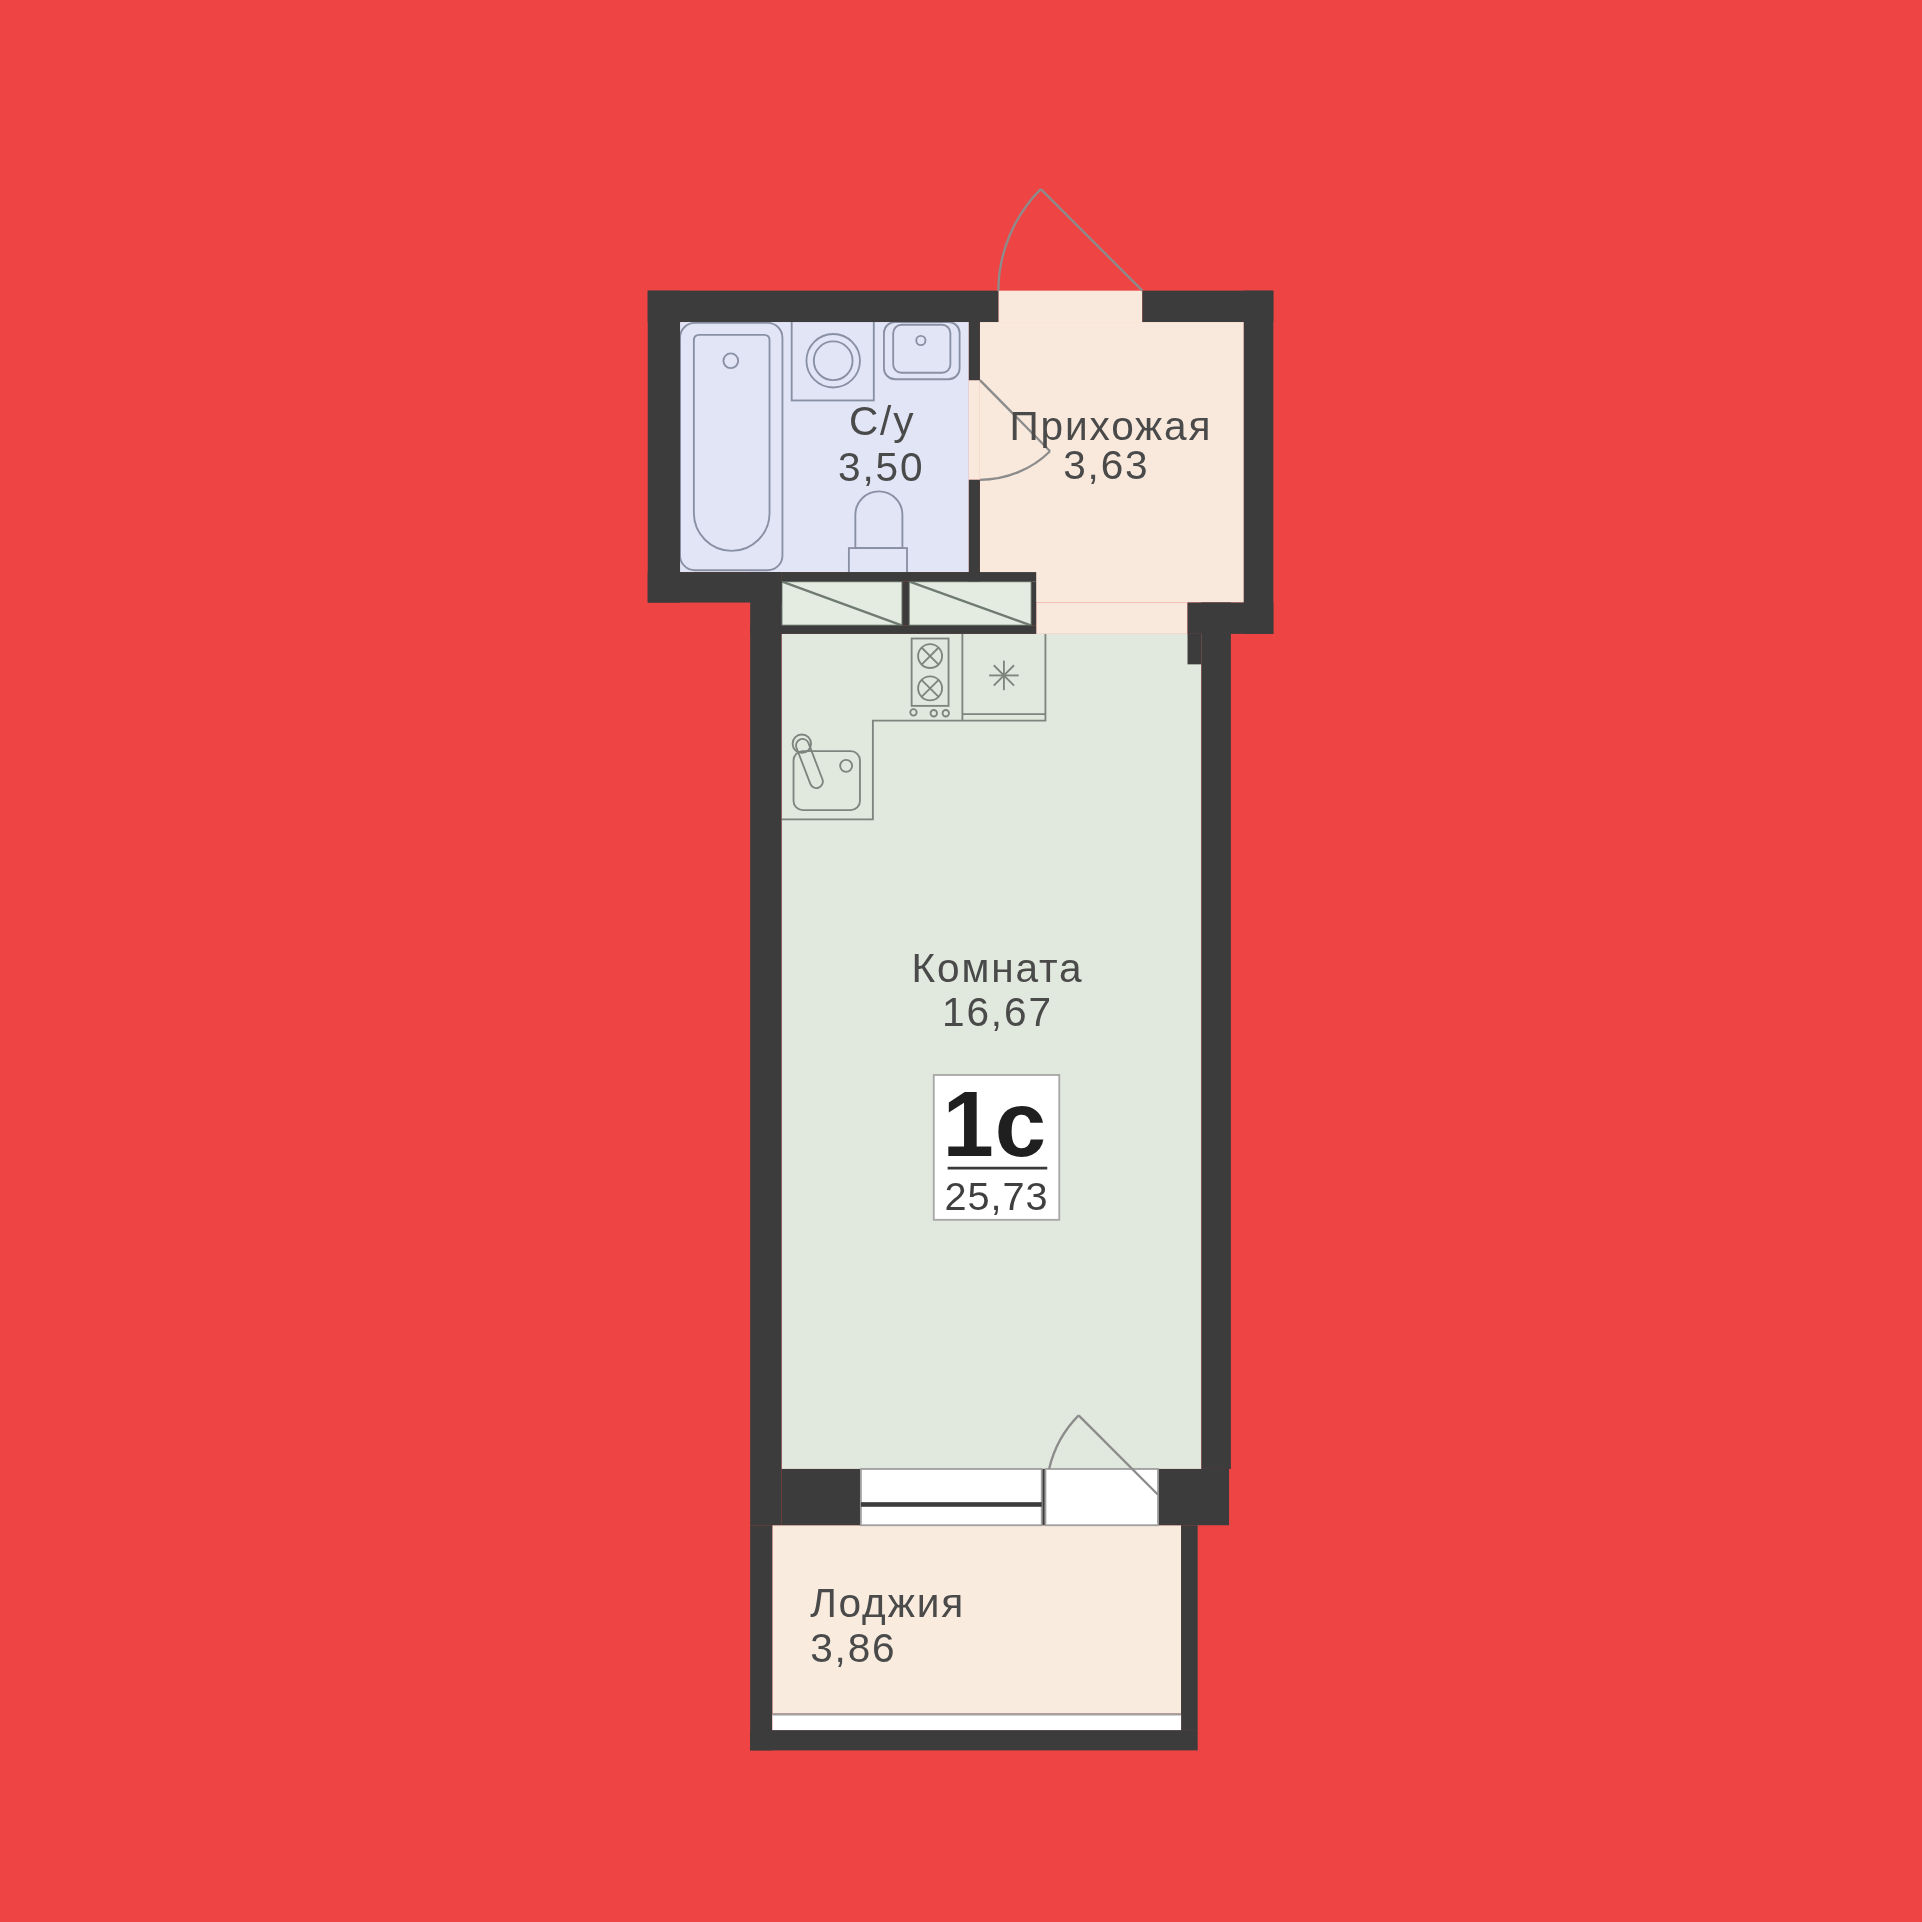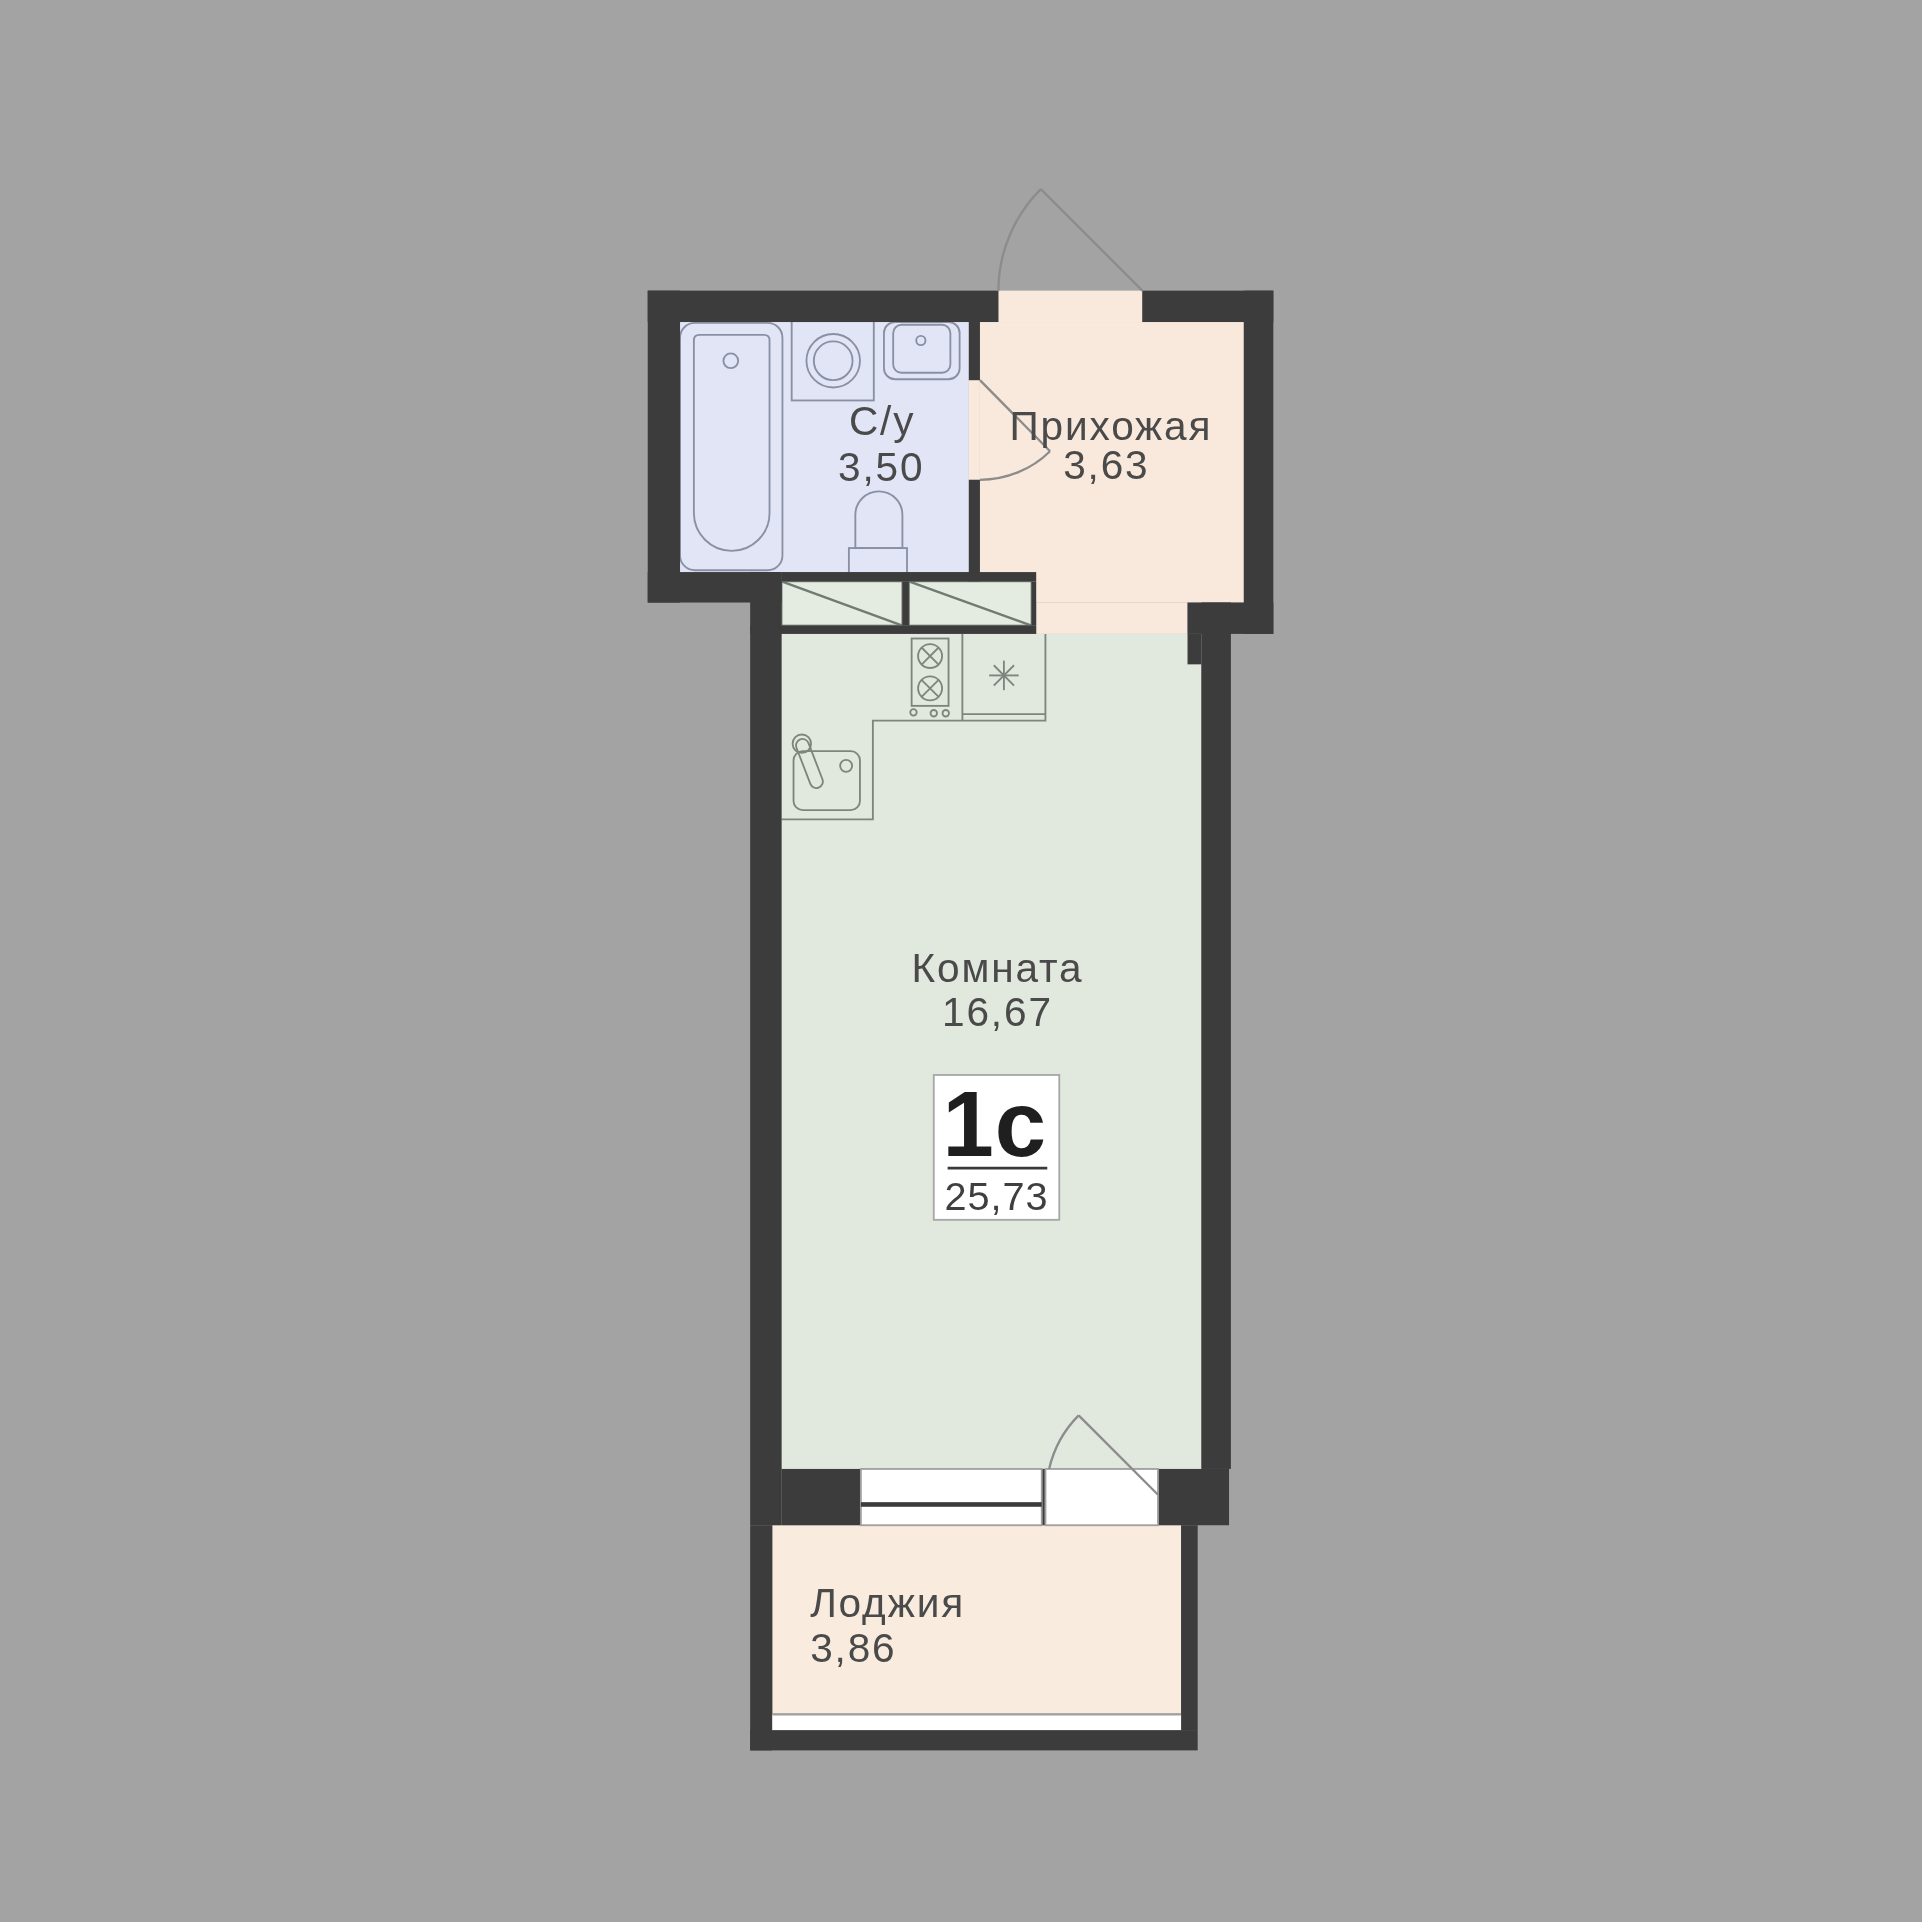--- a/index.html
+++ b/index.html
@@ -1,16 +1,16 @@
 <!DOCTYPE html>
 <html style="font-size:14.8px"><head>
 <meta charset="utf-8">
 <style>
   html,body{margin:0;padding:0;background:#ffffff;}
-  .stage{position:relative;width:1922px;height:1922px;background:#a3a3a3;overflow:hidden;
+  .stage{position:relative;width:1922px;height:1922px;background:#ef4444;overflow:hidden;
          font-family:"Liberation Sans", sans-serif;}
   svg{position:absolute;left:0;top:0;}
   text{font-family:"Liberation Sans", sans-serif;fill:#4a4a4a;letter-spacing:2px;}
   .room-label{font-size:44px;}
   .badge-type{font-size:100px;font-weight:600;fill:#1f1f1f;letter-spacing:1px;}
   .badge-area{font-size:43px;fill:#3f3f3f;letter-spacing:1px;}
   .fixture{fill:none;stroke-width:2px;}
   .doorline{fill:none;stroke-width:2.5px;}
   .thinbox{stroke-width:2px;}
 </style>

